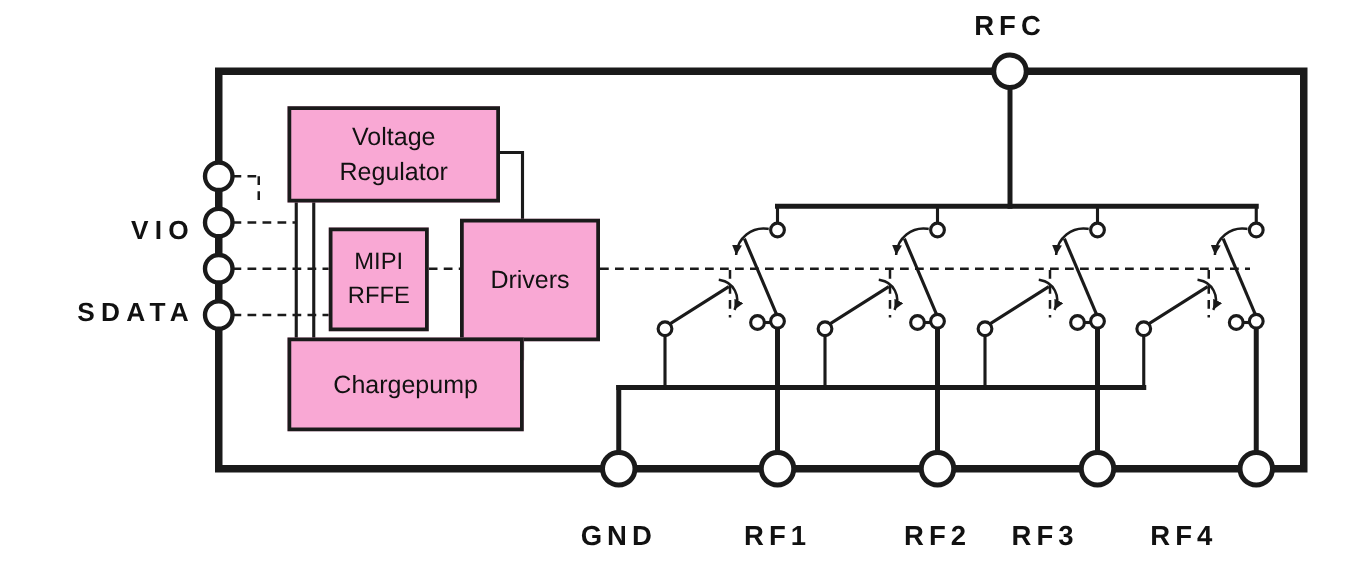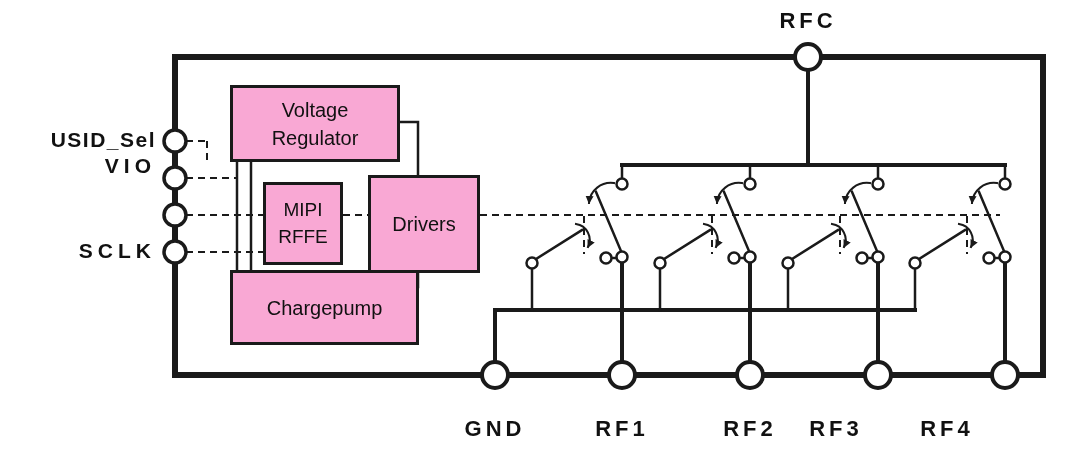--- a/index.html
+++ b/index.html
@@ -26,21 +26,21 @@
   #block-vr{left:230px;top:85px;width:170px;height:77px;}
   #block-mipi{left:263px;top:182px;width:80px;height:83px;font-size:19px;}
   #block-drivers{left:368px;top:175px;width:112px;height:98px;}
   #block-cp{left:230px;top:270px;width:189px;height:75px;}
   .pin-label{position:absolute;font-weight:700;color:#111;z-index:3;font-size:21px;}
   .sp1{letter-spacing:1.5px;}
   .sp4{letter-spacing:4px;}
   .sp5{letter-spacing:5px;}
   .left-label{left:14px;width:142px;text-align:right;}
   #lbl-usid{top:128px;}
-  #lbl-vio{top:154px;}
+  #lbl-vio{top:173px;}
   #lbl-sclk{top:202px;}
   #lbl-sdata{top:239px;}
   .bottom-label{top:416px;transform:translateX(-50%);font-size:22px;}
   #lbl-gnd{left:495px;}
   #lbl-rf1{left:622px;}
   #lbl-rf2{left:750px;}
   #lbl-rf3{left:836px;}
   #lbl-rf4{left:947px;}
   #lbl-rfc{left:808px;top:8px;transform:translateX(-50%);font-size:22px;}
 </style>
@@ -194,23 +194,22 @@
   </div>
   <div class="block" id="block-drivers">
     <span class="lbl">Drivers</span>
   </div>
   <div class="block" id="block-cp">
     <span class="lbl">Chargepump</span>
   </div>
 
   <div class="pin-label sp4" id="lbl-rfc">RFC</div>
 
-  <div class="pin-label left-label sp1" id="lbl-usid">USID_Sel</div>
   <div class="pin-label left-label sp5" id="lbl-vio">VIO</div>
-  <div class="pin-label left-label sp5" id="lbl-sdata">SCLK</div>
+  <div class="pin-label left-label sp5" id="lbl-sdata">SDATA</div>
 
   <div class="pin-label bottom-label sp4" id="lbl-gnd">GND</div>
   <div class="pin-label bottom-label sp4" id="lbl-rf1">RF1</div>
   <div class="pin-label bottom-label sp4" id="lbl-rf2">RF2</div>
   <div class="pin-label bottom-label sp4" id="lbl-rf3">RF3</div>
   <div class="pin-label bottom-label sp4" id="lbl-rf4">RF4</div>
 
 </div>
 
 </body></html>

